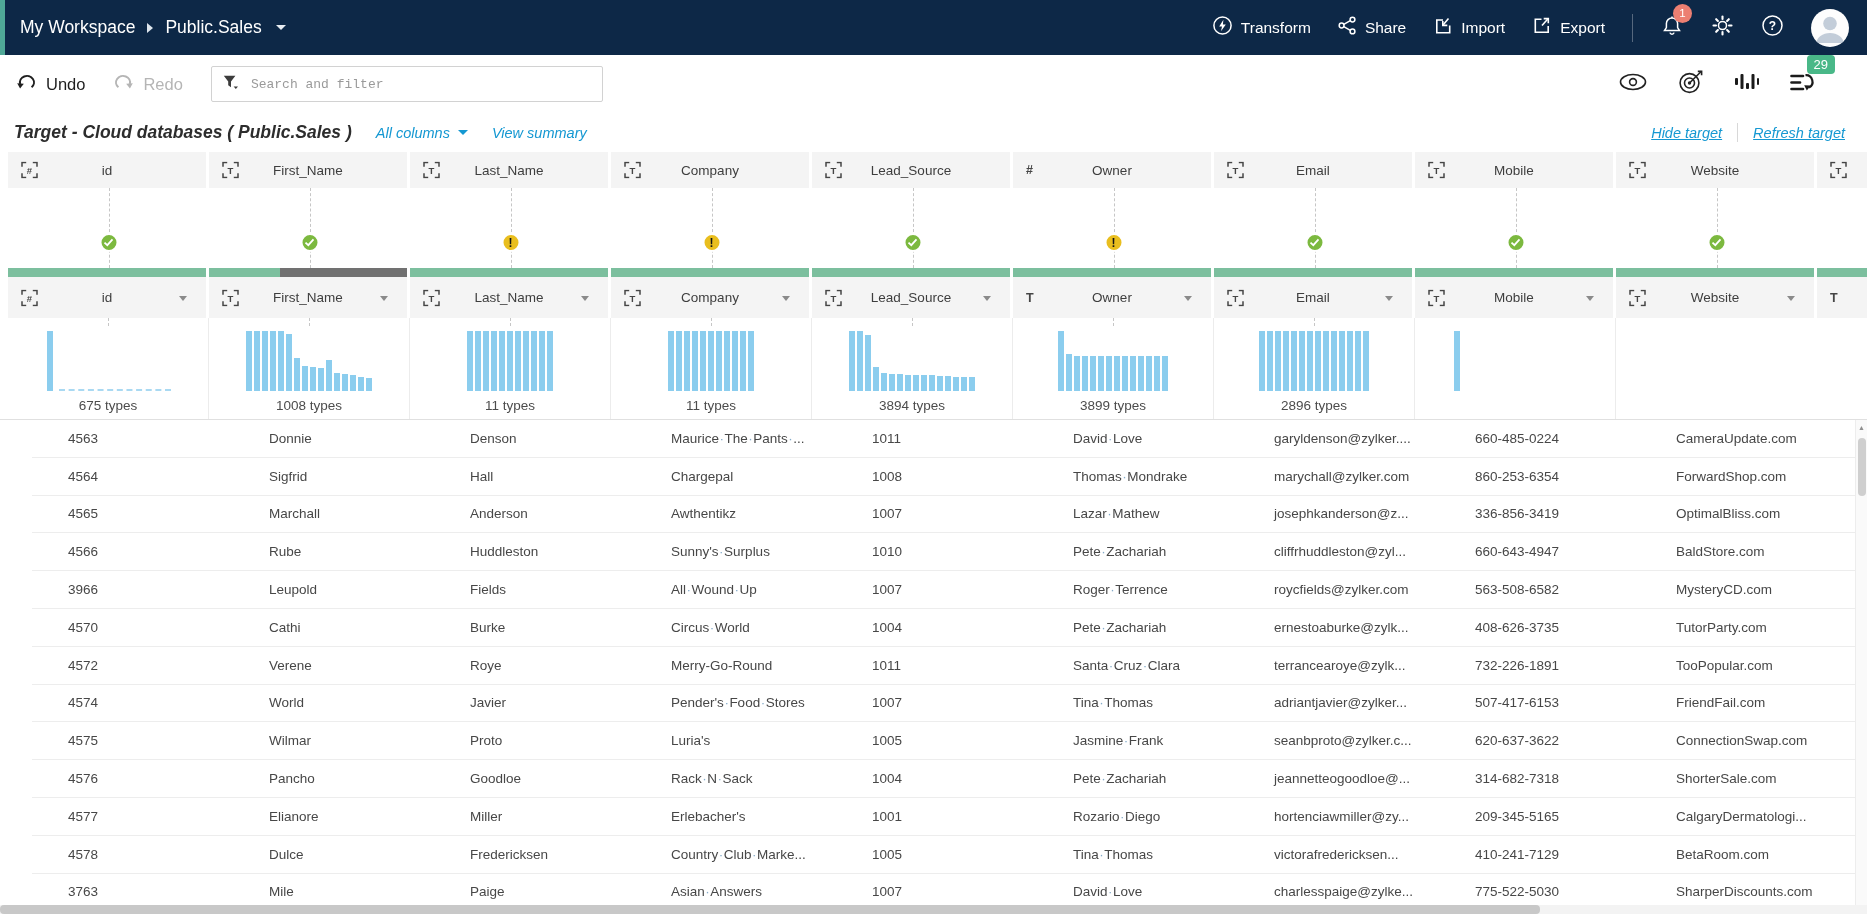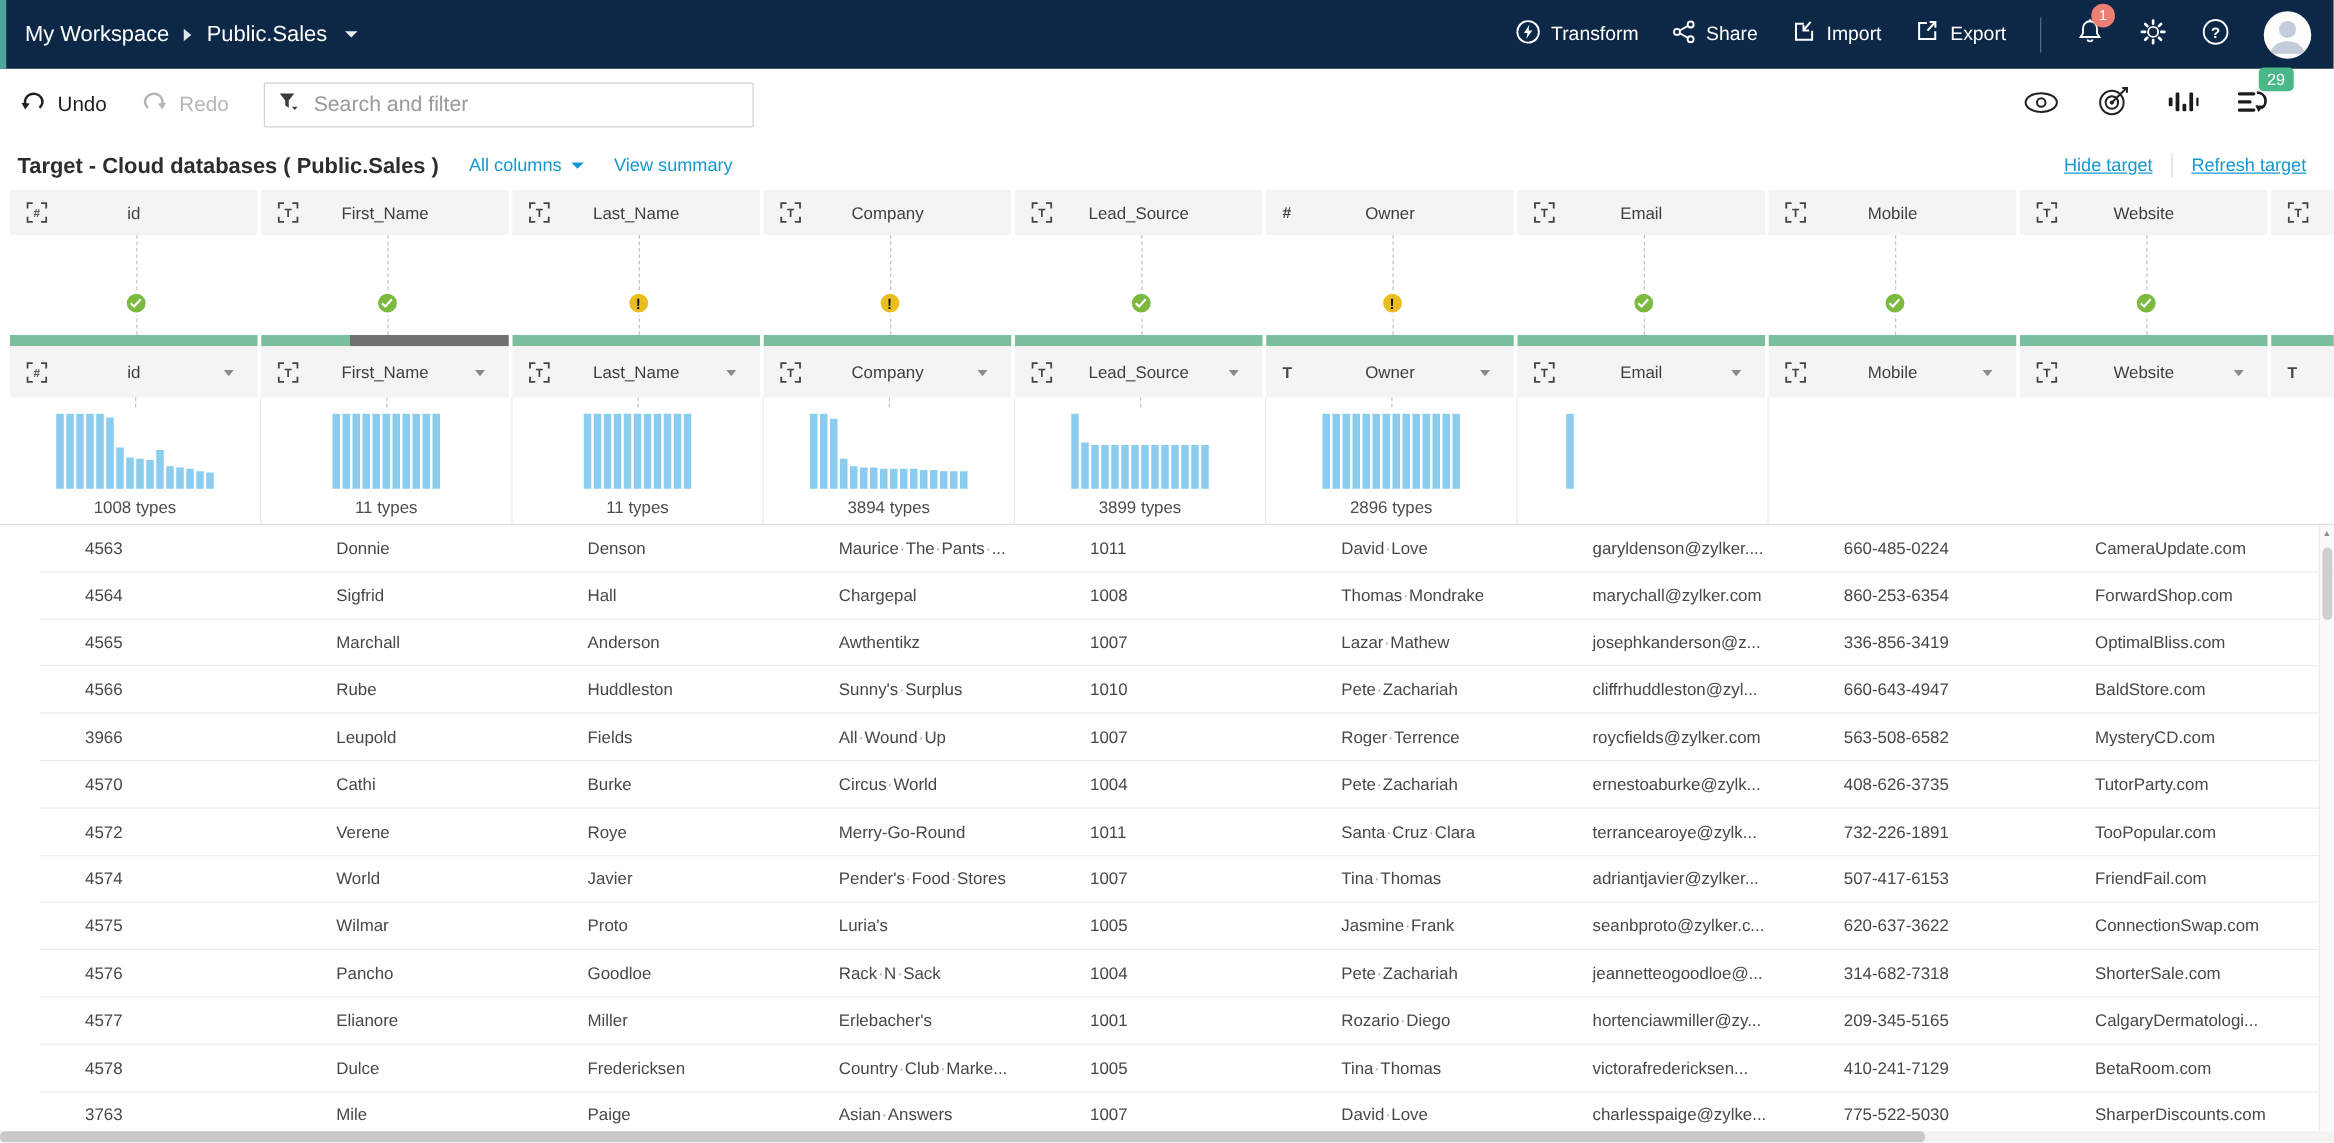--- a/index.html
+++ b/index.html
@@ -20,28 +20,28 @@
   .nav-divider { width:1px; height:28px; background:rgba(255,255,255,.3); }
   .icon-wrap { position:relative; display:flex; align-items:center; }
   .badge-red { position:absolute; top:-10px; right:-8px; background:#ec7f72; color:#fff; border-radius:50%; min-width:19px; height:19px; font-size:11.5px; display:flex; align-items:center; justify-content:center; }
   .avatar { width:38px; height:38px; border-radius:50%; background:#fdfdfd; display:flex; align-items:flex-end; justify-content:center; overflow:hidden; }
 
   
   .toolbar { height:58px; display:flex; align-items:center; padding:0 16px; background:#fff; }
   .tool-btn { display:flex; align-items:center; gap:9px; font-size:16.5px; color:#1f1f1f; margin-right:28px; cursor:pointer; }
   .tool-btn.disabled { color:#b5b5b5; }
   .search-box { width:392px; height:36px; border:1px solid #d2d2d2; border-radius:2px; display:flex; align-items:center; padding:0 11px; gap:10px; }
-  .search-box input { border:none; outline:none; flex:1; font-size:17px; color:#333; font-family:Liberation Sans, sans-serif; }
+  .search-box input { border:none; outline:none; flex:1; font-size:13px; color:#333; font-family:Liberation Mono, monospace; }
   .search-box input::placeholder { color:#9a9a9a; }
   .toolbar-right { margin-left:auto; display:flex; align-items:center; gap:31px; padding-right:36px; }
   .tb-icon { position:relative; cursor:pointer; display:flex; align-items:center; }
   .badge-green { position:absolute; top:-17px; right:-20px; background:#49b888; color:#fff; border-radius:4px; padding:2px 7px; font-size:13px; }
 
   
-  .target-bar { height:39px; display:flex; align-items:center; padding:0 14px; gap:24px; }
+  .target-bar { height:39px; display:flex; align-items:center; padding:0 14px; gap:24px;font-style:italic; }
   .target-title { font-size:17.5px; font-weight:700; color:#2d2d2d; white-space:nowrap; }
   .blue { color:#1598d2; }
   .link { font-size:14.5px; cursor:pointer; white-space:nowrap; }
   .all-columns { display:flex; align-items:center; gap:8px; }
   .caret-blue { width:0; height:0; border-top:5.5px solid #1598d2; border-left:5px solid transparent; border-right:5px solid transparent; }
   .target-links { margin-left:auto; display:flex; align-items:center; gap:15px; padding-right:8px; }
   .underl { text-decoration:underline; }
   .vdiv { width:1px; height:19px; background:#d8d8d8; }
 
   
@@ -581,20 +581,28 @@
         <span class="hcaret"></span>
       </div>
       <div class="hcell">
         <span class="ticon plain">T</span>
         <span class="hname"></span>
       </div>
     </div>
     <div class="grow histrow">
       <div class="hist-cell">
         <div class="hist-dash-top"></div>
+        <div class="singlewrap">
+          <div class="tallbar"></div>
+          <div class="dashed-base"></div>
+        </div>
+        <div class="hist-label">675 types</div>
+      </div>
+      <div class="hist-cell">
+        <div class="hist-dash-top"></div>
         <div class="bars">
           <div class="bar" style="height:100%"></div>
           <div class="bar" style="height:100%"></div>
           <div class="bar" style="height:100%"></div>
           <div class="bar" style="height:100%"></div>
           <div class="bar" style="height:100%"></div>
           <div class="bar" style="height:95%"></div>
           <div class="bar" style="height:55%"></div>
           <div class="bar" style="height:42%"></div>
           <div class="bar" style="height:40%"></div>

